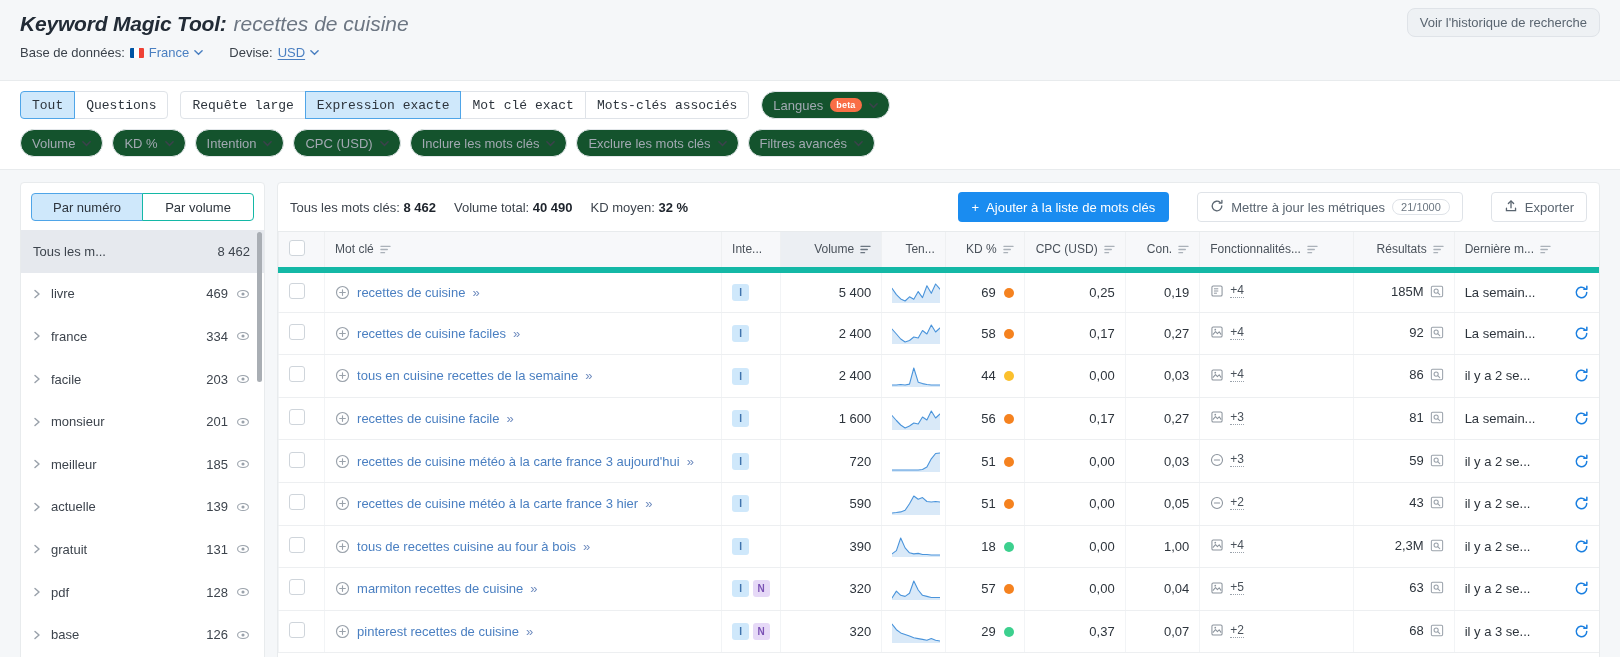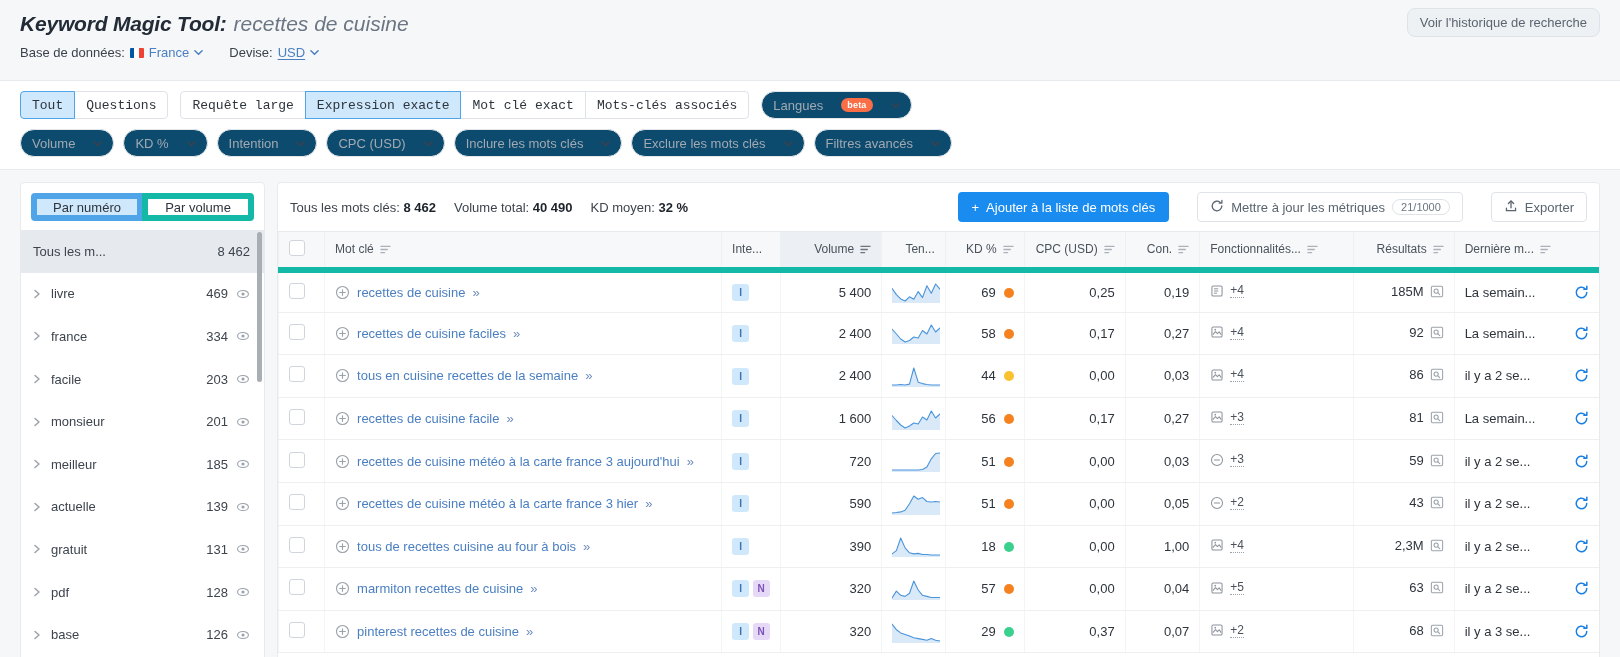--- a/index.html
+++ b/index.html
@@ -41,35 +41,35 @@
     padding: 5px 11px; color: #2d343c; cursor: pointer; height: 28px;
     display: flex; align-items: center; font-family: Liberation Mono, monospace;
   }
   .seg:first-child { border-radius: 4px 0 0 4px; }
   .seg:last-child { border-radius: 0 4px 4px 0; }
   .seg + .seg { margin-left: -1px; }
   .seg.active { background:#cfe8fb; border-color:#4fa5e8; position: relative; z-index:2;}
   .row1 { display:flex; align-items:center; gap: 12px; }
   .row2 { display:flex; align-items:center; gap: 9px; margin-top: 10px; }
   .pill {
-    border:1px solid #e3e7ea; background:#0c4a6e; border-radius: 14px;
-    height: 28px; padding: 0 11px; display:inline-flex; align-items:center; gap:18px;
+    border:1px solid #e3e7ea; background:#14532d; border-radius: 14px;
+    height: 28px; padding: 0 11px; display:inline-flex; align-items:center; gap:7px;
     font-size: 13px; color: #a2a9b2; cursor:pointer; font-family:"Liberation Sans", sans-serif;
   }
   .badge-beta {
     background:#f96e46; color:#fff; font-size:9px; font-weight:bold;
     border-radius:8px; padding: 2px 6px; letter-spacing:0.2px;
   }
   
   .body { display: flex; padding: 12px 20px 0 20px; gap: 12px; height: calc(657px - 80px - 64px); }
   
   .sidebar { width: 245px; background:#fff; border:1px solid #e8ebed; border-radius: 4px; display:flex; flex-direction: column; overflow:hidden;}
   .sidebar-toggle { padding: 10px 10px 9px 10px; display:flex; }
   .tog {
-    flex:1; border:6px solid #14b8a6; background:#fff; font-size:13px; color:#2d343c;
+    flex:1; border:1px solid #14b8a6; background:#fff; font-size:13px; color:#2d343c;
     height: 28px; display:flex; align-items:center; justify-content:center; cursor:pointer;
     font-family:"Liberation Sans", sans-serif;
   }
   .tog:first-child { border-radius: 4px 0 0 4px; }
   .tog:last-child { border-radius: 0 4px 4px 0; margin-left:-1px; }
   .tog.active { background:#cfe8fb; border-color:#4fa5e8; }
   .side-list { flex:1; position:relative; overflow:hidden; }
   .side-row {
     display:flex; align-items:center; height: 42.6px; padding: 0 14px 0 12px;
     font-size: 13px; color:#3d444d; cursor:pointer;

